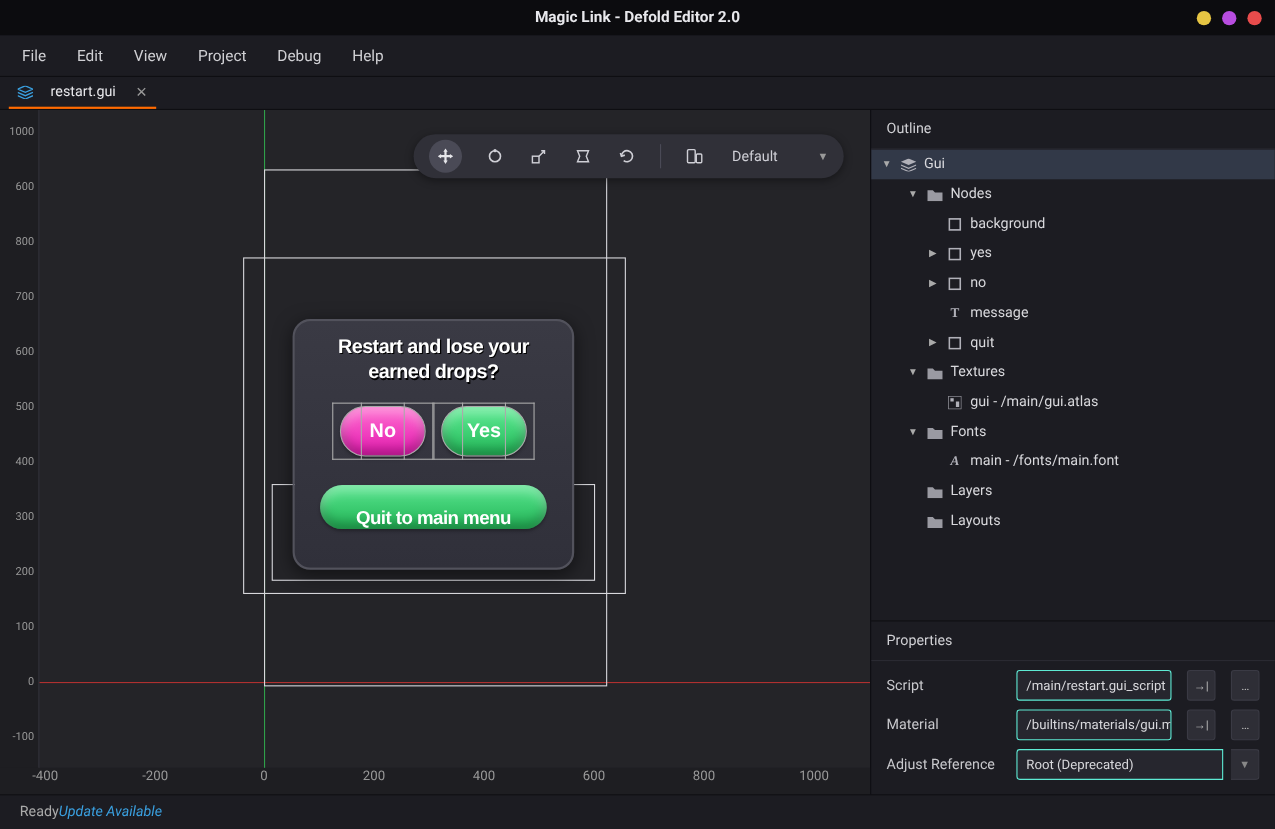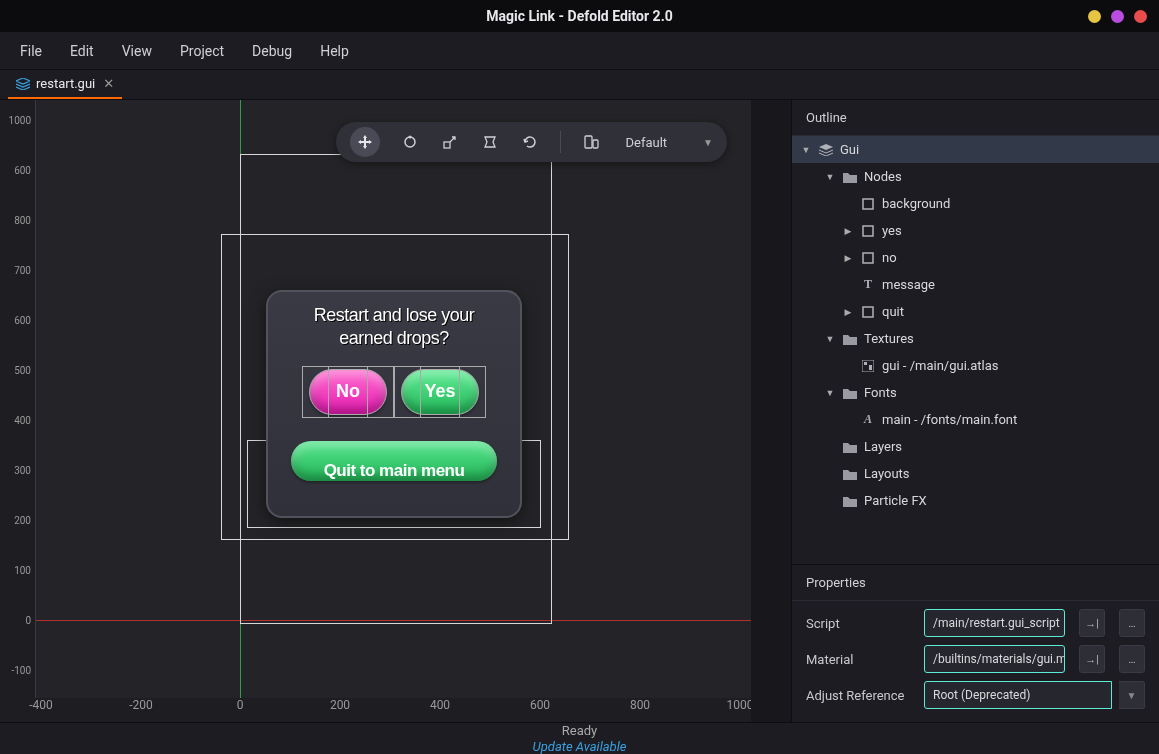--- a/index.html
+++ b/index.html
@@ -54,34 +54,33 @@
     height: 30px;
     background: #1c1c22;
     display: flex;
     align-items: center;
     padding: 0 8px;
     border-bottom: 1px solid #0e0e12;
   }
   .tab {
     display: flex;
     align-items: center;
-    gap: 6px;
+    gap: 16px;
     padding: 0 8px;
     height: 28px;
     border-bottom: 2px solid #ff6a00;
     color: #e8e8ec;
     font-size: 13px;
   }
   .tab .icon { color: #3aa0e0; font-size: 12px; }
   .tab .close { color: #999; font-size: 13px; margin-left:2px;}
   
   .main {
     display: flex;
     height: calc(754px - 32px - 38px - 30px - 32px);
-    gap: 40px;
   }
   .scene-panel {
     flex: 1;
     position: relative;
     background: #1e1e22;
     overflow: hidden;
   }
   
   .ruler-v {
     position: absolute;
@@ -133,21 +132,21 @@
     width: 256px;
     height: 228px;
     background: linear-gradient(#3a3a44, #30303a);
     border-radius: 16px;
     border: 2px solid #52525c;
     padding: 12px;
     box-shadow: 0 4px 16px rgba(0,0,0,.5);
   }
   .dlg-text {
     color: #fff;
-    font-weight: 400;
+    font-weight: 700;
     text-align: center;
     font-size: 18px;
     line-height: 1.3;
     font-family: 'Arial Black', sans-serif;
     text-shadow: 1px 1px 0 #000;
     letter-spacing: -0.5px;
   }
   .btnrow {
     display: flex;
     justify-content: center;
@@ -313,26 +312,24 @@
     height:28px;
     border-radius:0 3px 3px 0;
     margin-left:-3px;
   }
   
   .statusbar {
     height: 32px;
     background: #1c1c22;
     display: flex;
     align-items: center;
-    justify-content: space-between;
     padding: 0 18px;
     color: #aaa;
     font-size: 13px;
     border-top: 1px solid #0e0e12;
-    flex-direction: column;
   }
   .statusbar .upd { color: #3aa0e0; font-style: italic; }
   svg { display:block; }
 </style>
 </head>
 <body>
 
 <div class="titlebar">
   <div class="titlebar-title">Magic Link - Defold Editor 2.0</div>
   <div class="titlebar-controls">
@@ -597,30 +594,20 @@
       <div class="outline-row">
         <span class="spacer" style="width:18px"></span>
           <span class="arrow none">▶</span>
         <span class="ricon">
             <svg width="14" height="12" viewBox="0 0 14 12">
               <path d="M0 2 H5 L7 4 H14 V12 H0 Z" fill="#9a9aa2"></path>
             </svg>
           </span>
         <span>Layouts</span>
       </div>
-      <div class="outline-row">
-        <span class="spacer" style="width:18px"></span>
-          <span class="arrow none">▶</span>
-        <span class="ricon">
-            <svg width="14" height="12" viewBox="0 0 14 12">
-              <path d="M0 2 H5 L7 4 H14 V12 H0 Z" fill="#9a9aa2"></path>
-            </svg>
-          </span>
-        <span>Particle FX</span>
-      </div>
     </div>
 
     <div class="prop-panel">
       <div class="panel-header">
         <span>Properties</span>
       </div>
       <div class="prop-body">
         <div class="prop-row">
           <div class="plabel">Script</div>
           <div class="pinput">/main/restart.gui_script</div>

